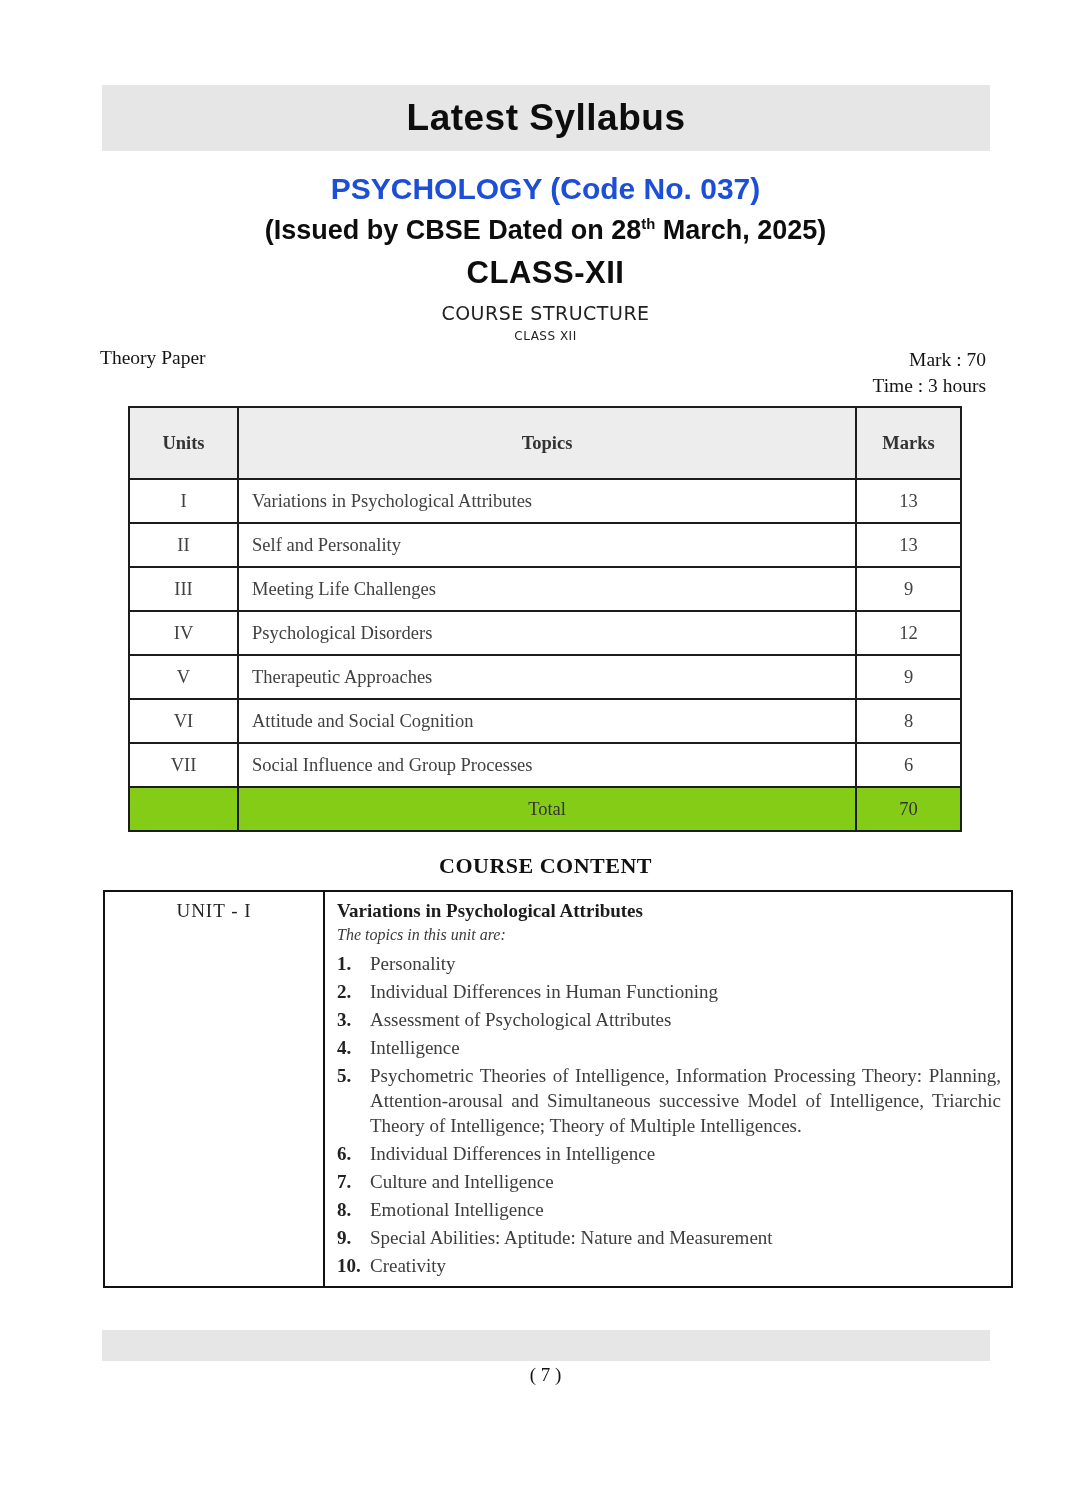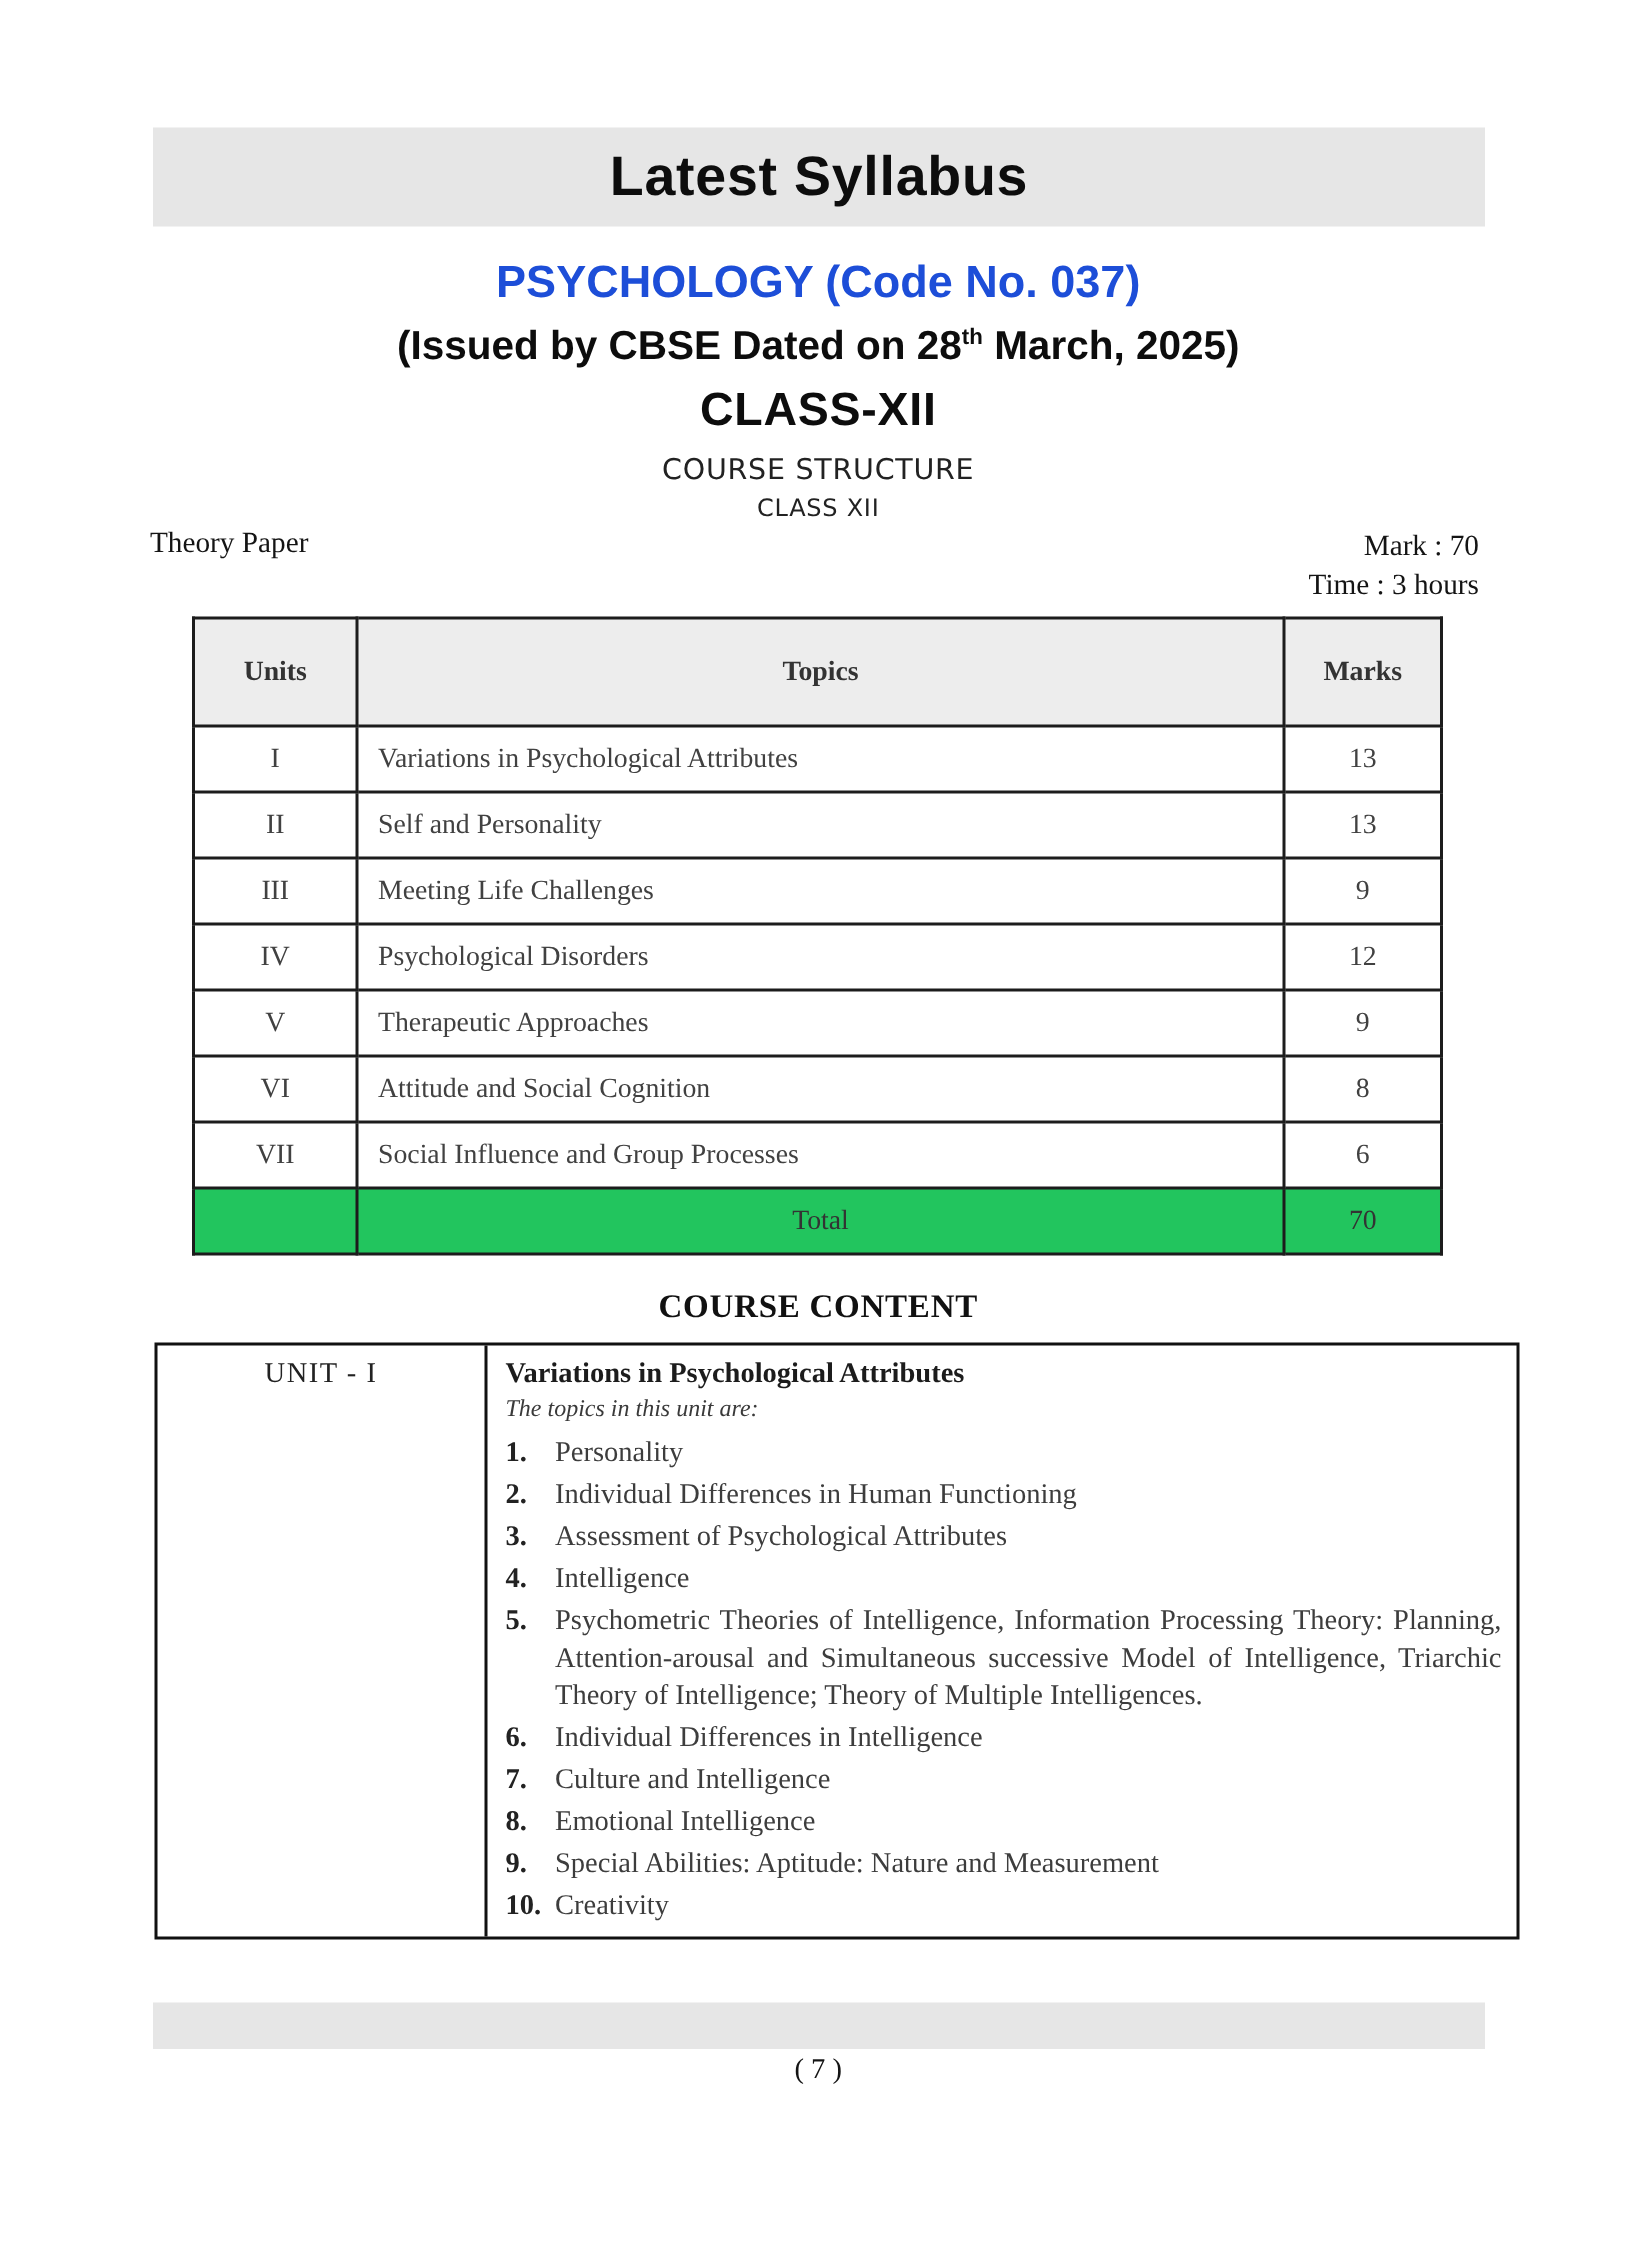--- a/index.html
+++ b/index.html
@@ -43,21 +43,21 @@
     letter-spacing:0.5px;
   }
   .course-structure {
     margin-top:11px; text-align:center;
     font-family:"DejaVu Sans", sans-serif;
     font-size:19px; color:#222222; letter-spacing:0.5px;
   }
   .class-line2 {
     margin-top:5px; text-align:center;
     font-family:"DejaVu Sans", sans-serif;
-    font-size:16px; color:#222222; letter-spacing:0.5px;
+    font-size:12px; color:#222222; letter-spacing:0.5px;
   }
 
   
   .meta-row {
     margin:4px 105px 0 100px;
     display:flex; justify-content:space-between; align-items:flex-start;
     font-size:19.5px; color:#141414;
   }
   .meta-right { text-align:right; line-height:26px; }
 
@@ -76,21 +76,21 @@
   table.marks-table col.c-units { width:109px; }
   table.marks-table col.c-topics { width:618px; }
   table.marks-table col.c-marks { width:105px; }
   table.marks-table th {
     height:72px; background:#ededed;
     font-weight:bold; color:#333333;
   }
   table.marks-table td { height:44px; }
   td.cell-unit, td.cell-marks { text-align:center; }
   td.cell-topic { text-align:left; padding-left:13px; }
-  tr.total-row td { background:#22c55e; color:#333333; }
+  tr.total-row td { background:#84cc16; color:#333333; }
   tr.total-row td.cell-topic { text-align:center; padding-left:0; }
 
   
   .cc-heading {
     margin-top:21px; text-align:center;
     font-size:22px; font-weight:bold; color:#111111;
     letter-spacing:0.5px;
   }
   .content-table {
     margin:11px 0 0 103px;

